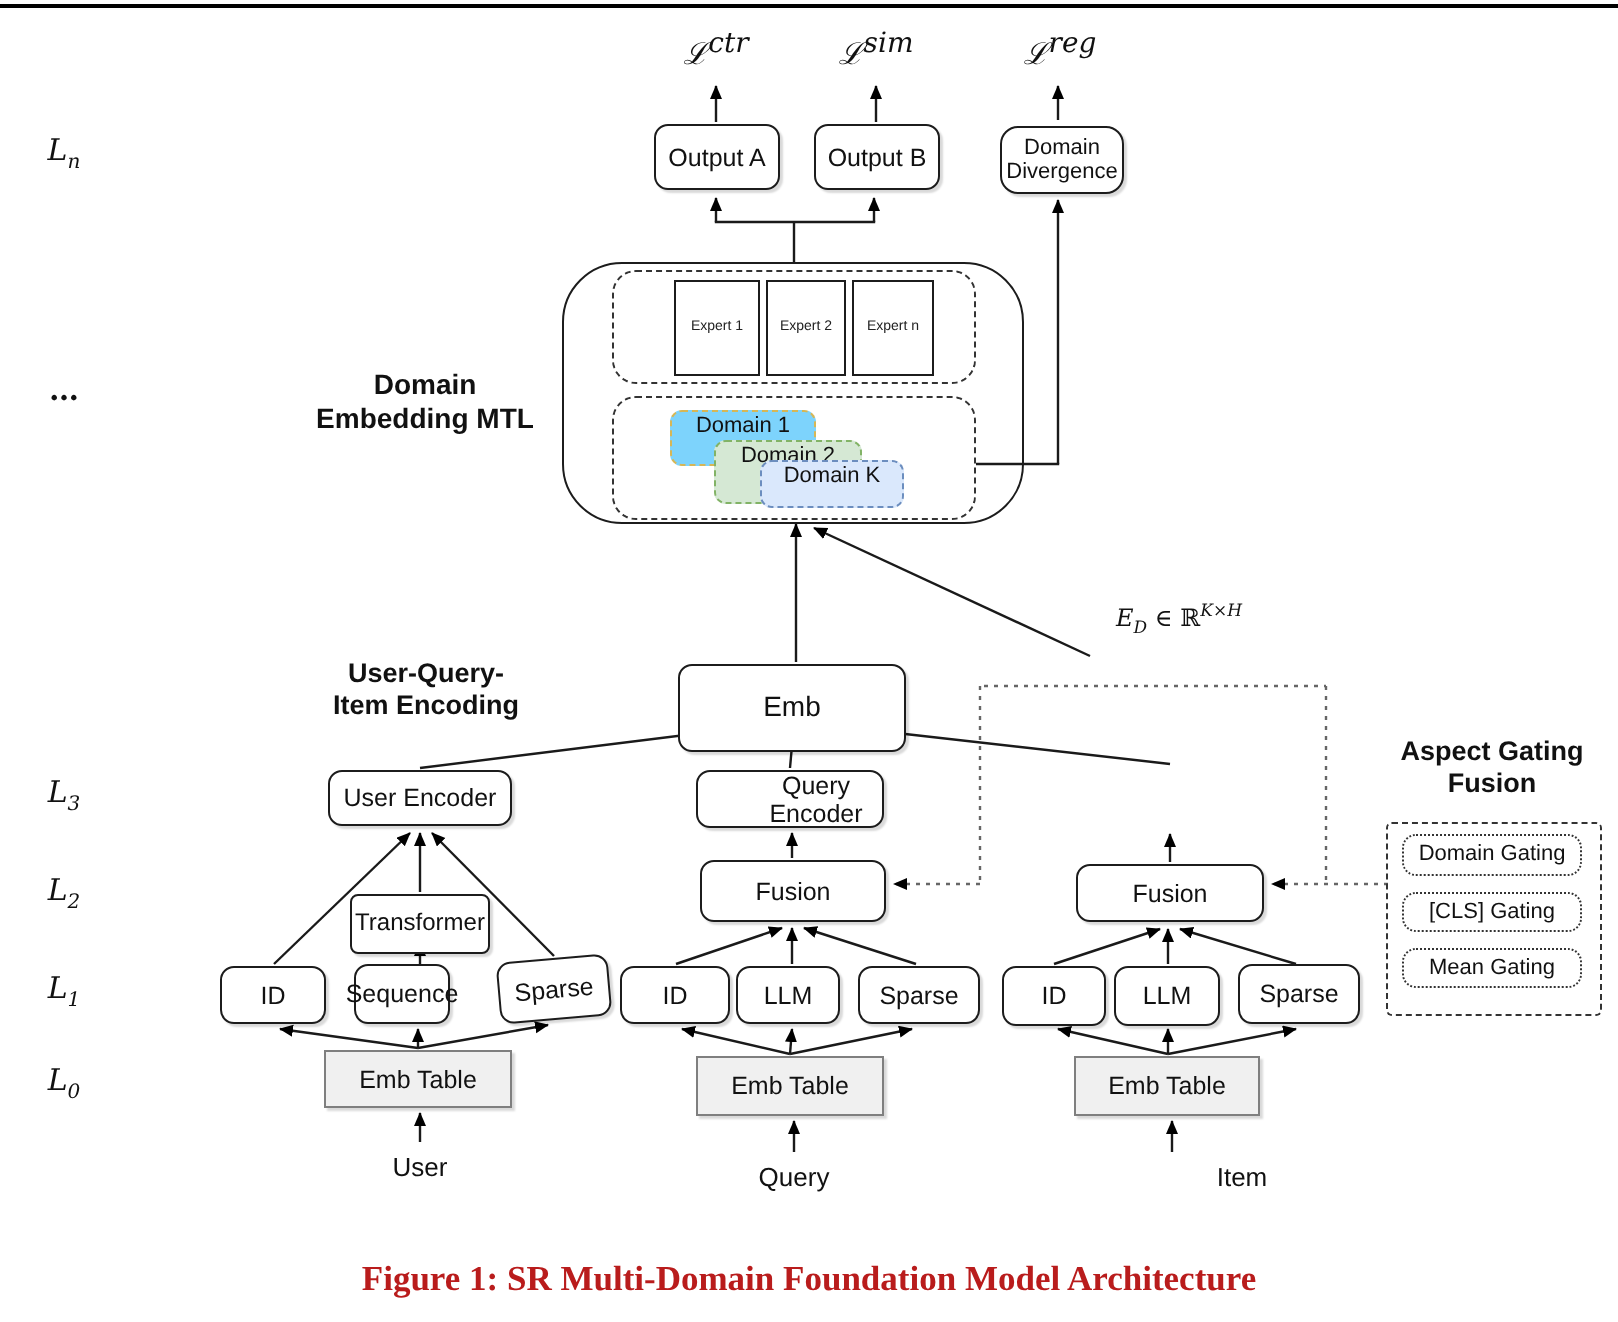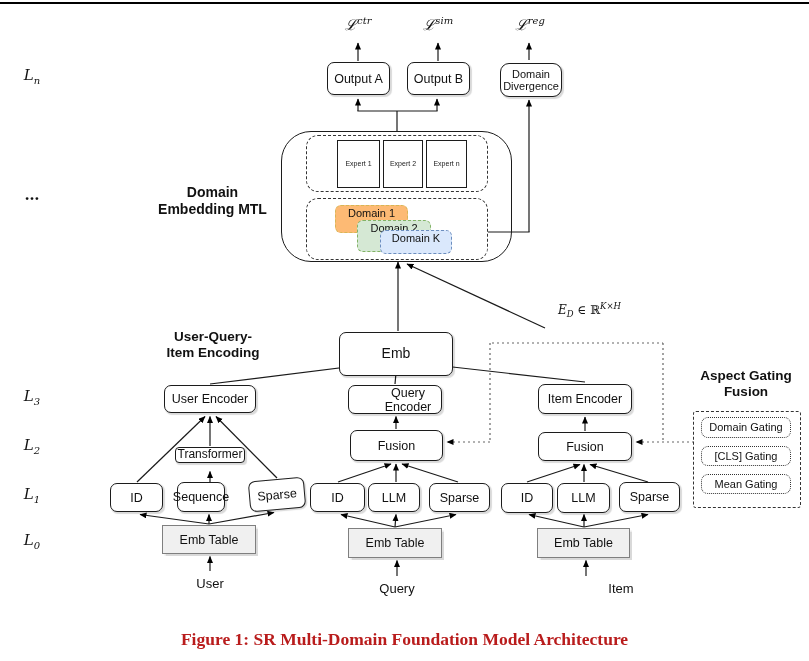--- a/index.html
+++ b/index.html
@@ -20,21 +20,21 @@
   .domainbox{position:absolute;border-radius:6px;border:1.5px dashed;
        display:flex;justify-content:center;align-items:flex-start;
        font-size:11px;padding-top:1px;box-shadow:none;}
   .blabel{position:absolute;font-weight:bold;text-align:center;line-height:1.2;}
   .blabel span{display:block;}
   .mathlbl{position:absolute;font-family:"DejaVu Serif",serif;font-style:italic;
        font-size:15px;text-align:center;}
   .mathlbl sub{font-size:10px;font-style:italic;}
   .loss{position:absolute;font-family:"DejaVu Serif",serif;font-style:italic;
        font-size:15px;text-align:center;}
-  .loss sup{font-size:10px;margin-top:15px;}
+  .loss sup{font-size:14px;margin-top:15px;}
   .srclabel{position:absolute;font-size:13px;text-align:center;}
   .formula{position:absolute;font-family:"DejaVu Serif",serif;font-size:12px;text-align:center;}
   .formula sub{font-size:8.5px;font-style:italic;}
   .formula sup{font-size:8.5px;font-style:italic;}
   .formula .var{font-style:italic;}
   #caption{position:absolute;left:0;right:0;top:629px;text-align:center;
        font-family:"Liberation Serif",serif;font-weight:bold;font-size:17.5px;color:#b91c1c;}
   #top-rule{position:absolute;left:0;top:2px;width:809px;height:2px;background:#000;}
 </style>
 </head>
@@ -150,21 +150,21 @@
   <div class="box expert" style="left:337px;top:140px;width:43px;height:48px;">
       <span>Expert 1</span>
     </div>
   <div class="box expert" style="left:383px;top:140px;width:40px;height:48px;">
       <span>Expert 2</span>
     </div>
   <div class="box expert" style="left:426px;top:140px;width:41px;height:48px;">
       <span>Expert n</span>
     </div>
   <div class="box transparent dashed" style="left:306px;top:198px;width:182px;height:62px;border-radius:12px;"></div>
-  <div class="domainbox" style="left: 335px; top: 205px; width: 73px; height: 28px; background-color: #fdba74; border-color: rgb(214, 182, 86);">
+  <div class="domainbox" style="left: 335px; top: 205px; width: 73px; height: 28px; background-color: #7dd3fc; border-color: rgb(214, 182, 86);">
       <span>Domain 1</span>
     </div>
   <div class="domainbox" style="left: 357px; top: 220px; width: 74px; height: 32px; background-color: rgb(213, 232, 212); border-color: rgb(130, 179, 102);">
       <span>Domain 2</span>
     </div>
   <div class="domainbox" style="left: 380px; top: 230px; width: 72px; height: 24px; background-color: rgb(218, 232, 252); border-color: rgb(108, 142, 191);">
       <span>Domain K</span>
     </div>
   <div class="blabel" style="left:150px;top:184px;width:125px;font-size:14px;">
     <span>Domain</span>
@@ -183,25 +183,22 @@
     <span>User-Query-</span>
       <span>Item Encoding</span>
   </div>
 
   <div class="box" style="left:164px;top:385px;width:92px;height:28px;">
       <span>User Encoder</span>
     </div>
   <div class="box" style="left:348px;top:385px;width:94px;height:29px;padding-left:26px;">
       <span>Query Encoder</span>
     </div>
-  <div class="box" style="left:538px;top:384px;width:94px;height:30px;">
-      <span>Item Encoder</span>
-    </div>
-
-  <div class="box" style="left:175px;top:447px;width:70px;height:16px;border-radius:4px;font-size:12px;">
+
+  <div class="box" style="left:175px;top:447px;width:70px;height:30px;border-radius:4px;font-size:12px;">
       <span>Transformer</span>
     </div>
   <div class="box" style="left:350px;top:430px;width:93px;height:31px;">
       <span>Fusion</span>
     </div>
   <div class="box" style="left:538px;top:432px;width:94px;height:29px;">
       <span>Fusion</span>
     </div>
 
   <div class="box" style="left:110px;top:483px;width:53px;height:29px;">

